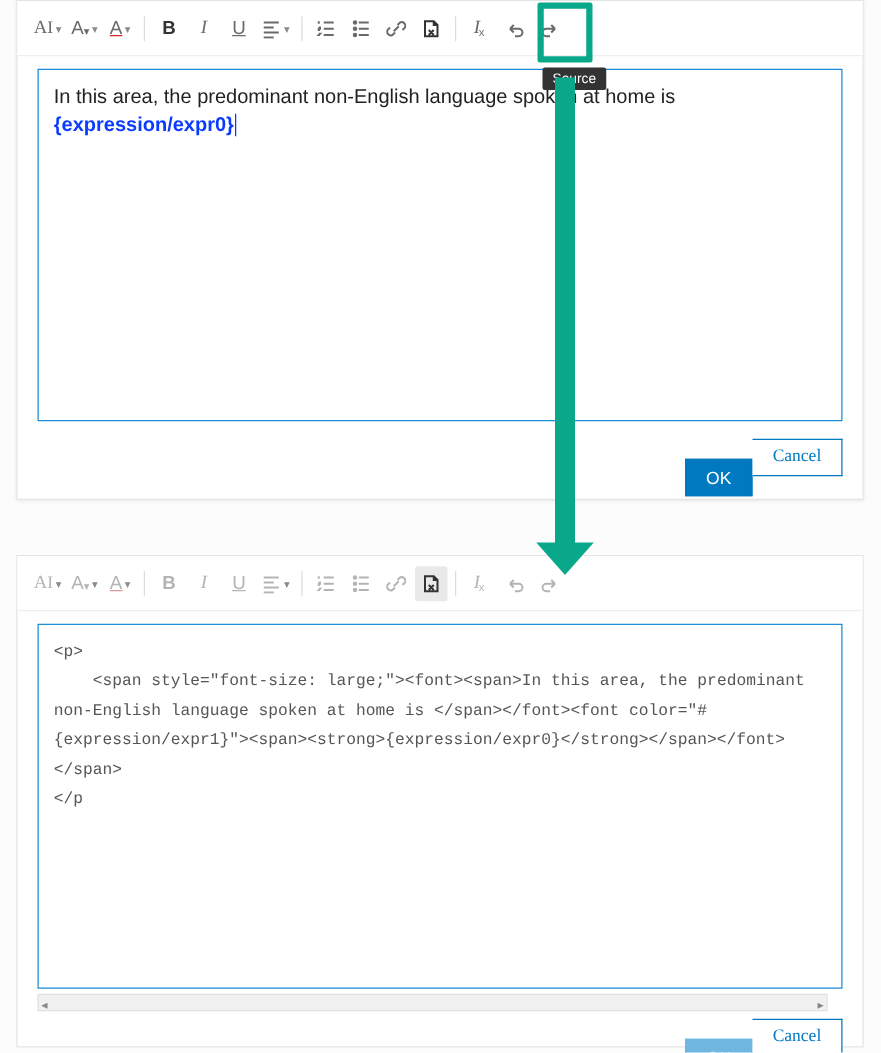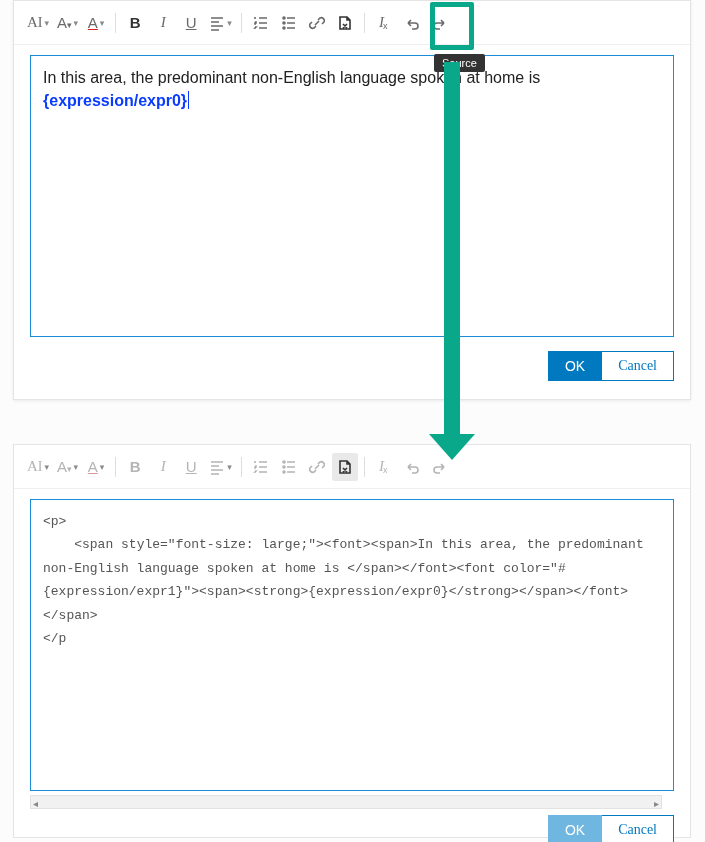--- a/index.html
+++ b/index.html
@@ -117,21 +117,21 @@
     height: 30px;
     min-width: 54px;
     padding: 0 16px;
     display: inline-flex;
     align-items: center;
     justify-content: center;
     font-size: 14px;
     border: 1px solid #0079c1;
     cursor: pointer;
   }
-  .btn-primary { background: #0079c1; color: #fff; }
+  .btn-primary { background: #0079c1; color: #fff; margin-top: 16px; }
   .btn-primary.light { background: #6fb6e0; border-color: #6fb6e0; }
   .btn-secondary { background: #fff; color: #0079c1; border-left: none; font-family: Liberation Serif, serif; }
 
   
   .source-highlight {
     position: absolute;
     border: 5px solid #0aa88a;
     border-radius: 2px;
     pointer-events: none;
   }

